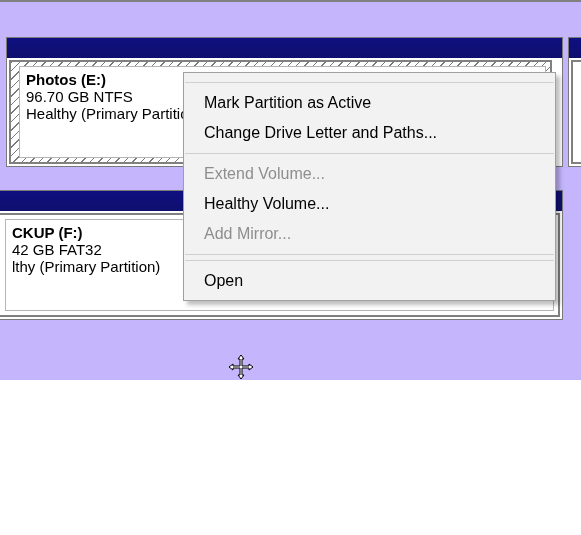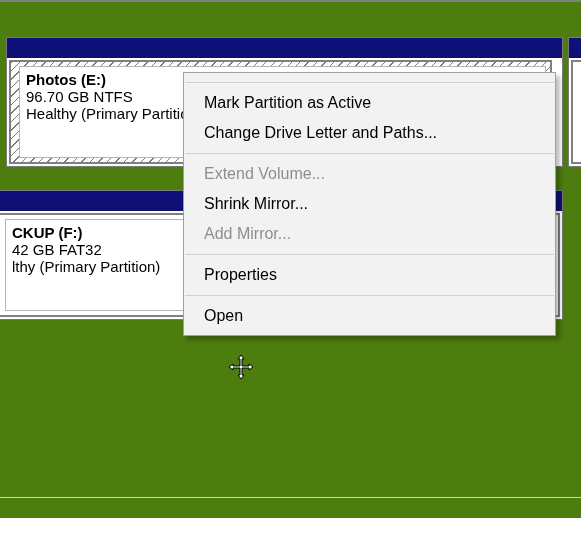--- a/index.html
+++ b/index.html
@@ -1,16 +1,16 @@
 <!DOCTYPE html>
 <html><head>
 <meta charset="utf-8">
 <style>
   html,body{margin:0;padding:0;font-family:"Segoe UI",Tahoma,sans-serif;font-size:15px;color:#000;background:#fff}
-  .viewport{position:relative;width:581px;height:518px;overflow:hidden;background:#4d7c0f}
+  .viewport{position:relative;width:581px;height:380px;overflow:hidden;background:#c4b5fd}
   
   .topline1{position:absolute;left:0;top:0;width:581px;height:2px;background:#808080}
 
   .disk{
     position:absolute;
     border:1px solid #7a7a7a;
     box-sizing:border-box;
     background:#fff;
   }
   .disk-header{
@@ -108,24 +108,23 @@
 </div>
 
 <div class="hdiv" style="top:497px"></div>
 
 <div class="menu" style="left:183px;top:72px;width:373px">
   <div class="sep"></div>
   <div class="mi">Mark Partition as Active</div>
   <div class="mi">Change Drive Letter and Paths...</div>
   <div class="sep"></div>
   <div class="mi disabled">Extend Volume...</div>
-  <div class="mi">Shrink Mirror...</div>
+  <div class="mi">Healthy Volume...</div>
   <div class="mi disabled">Add Mirror...</div>
   <div class="sep"></div>
-  <div class="mi">Properties</div>
   <div class="sep"></div>
   <div class="mi">Open</div>
 </div>
 
 <div class="movecursor" style="left:228px;top:354px">
   <svg viewBox="0 0 26 26" width="26" height="26">
     <g fill="none" stroke="#000" stroke-width="1">
       <g fill="#fff">
         <polygon points="13,1 16,5 14,5 14,12 21,12 21,10 25,13 21,16 21,14 14,14 14,21 16,21 13,25 10,21 12,21 12,14 5,14 5,16 1,13 5,10 5,12 12,12 12,5 10,5"></polygon>
       </g>

